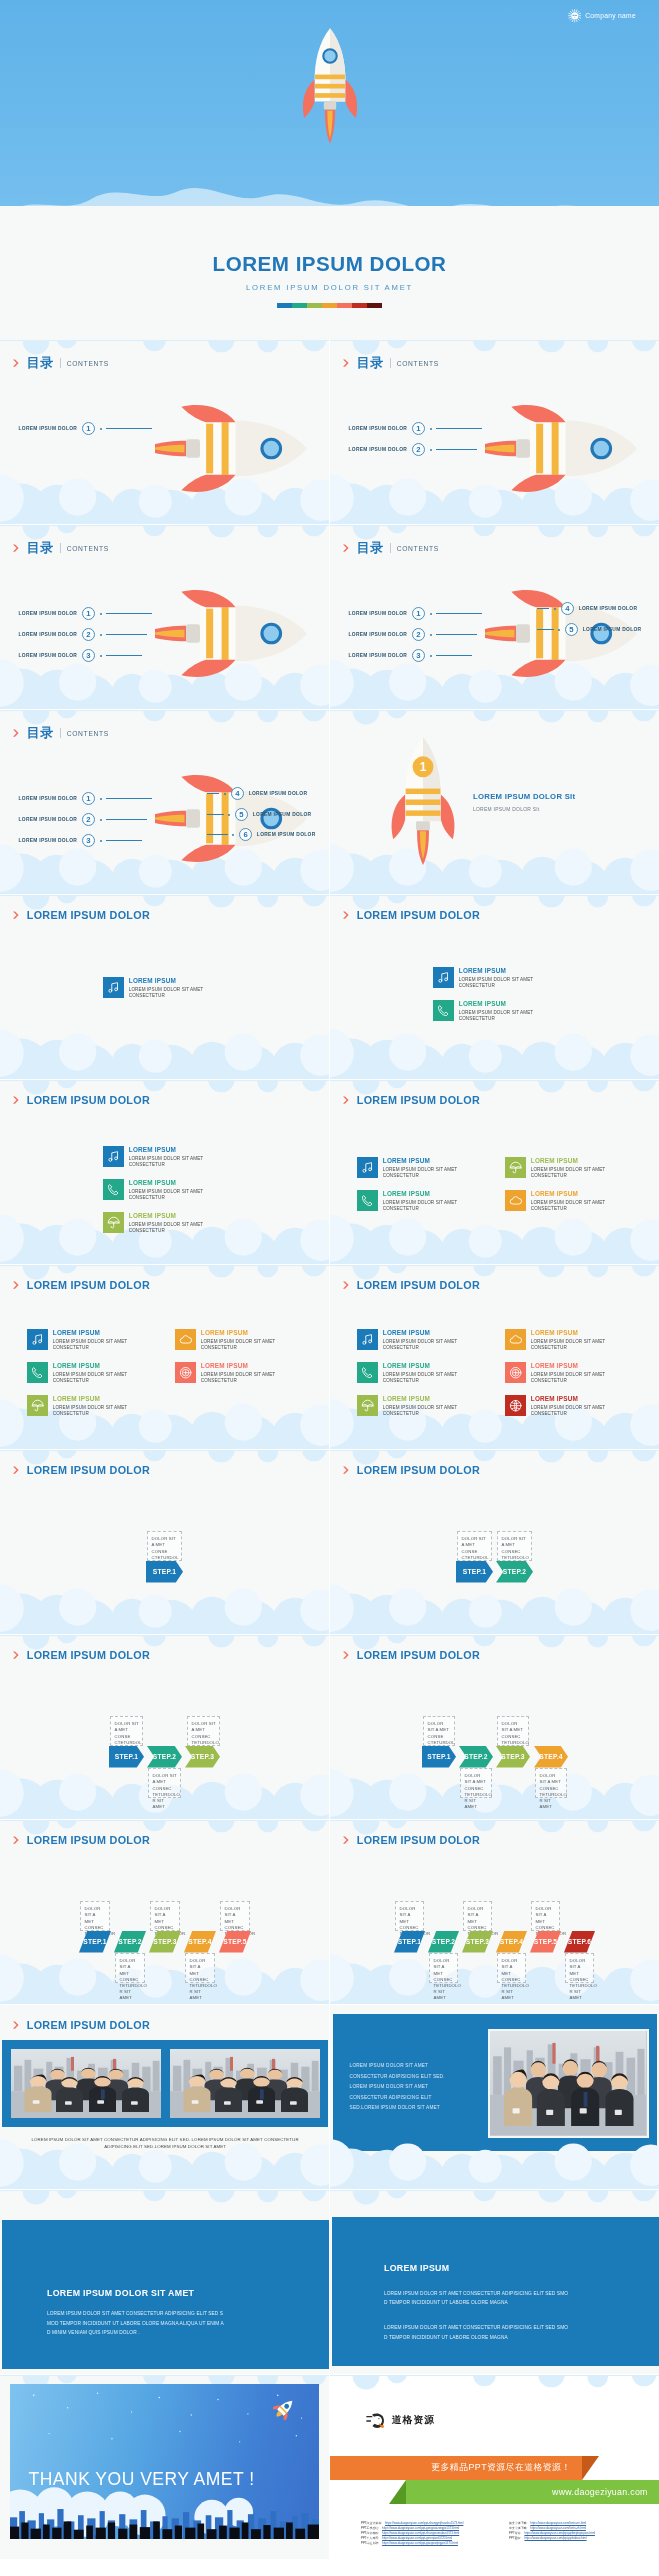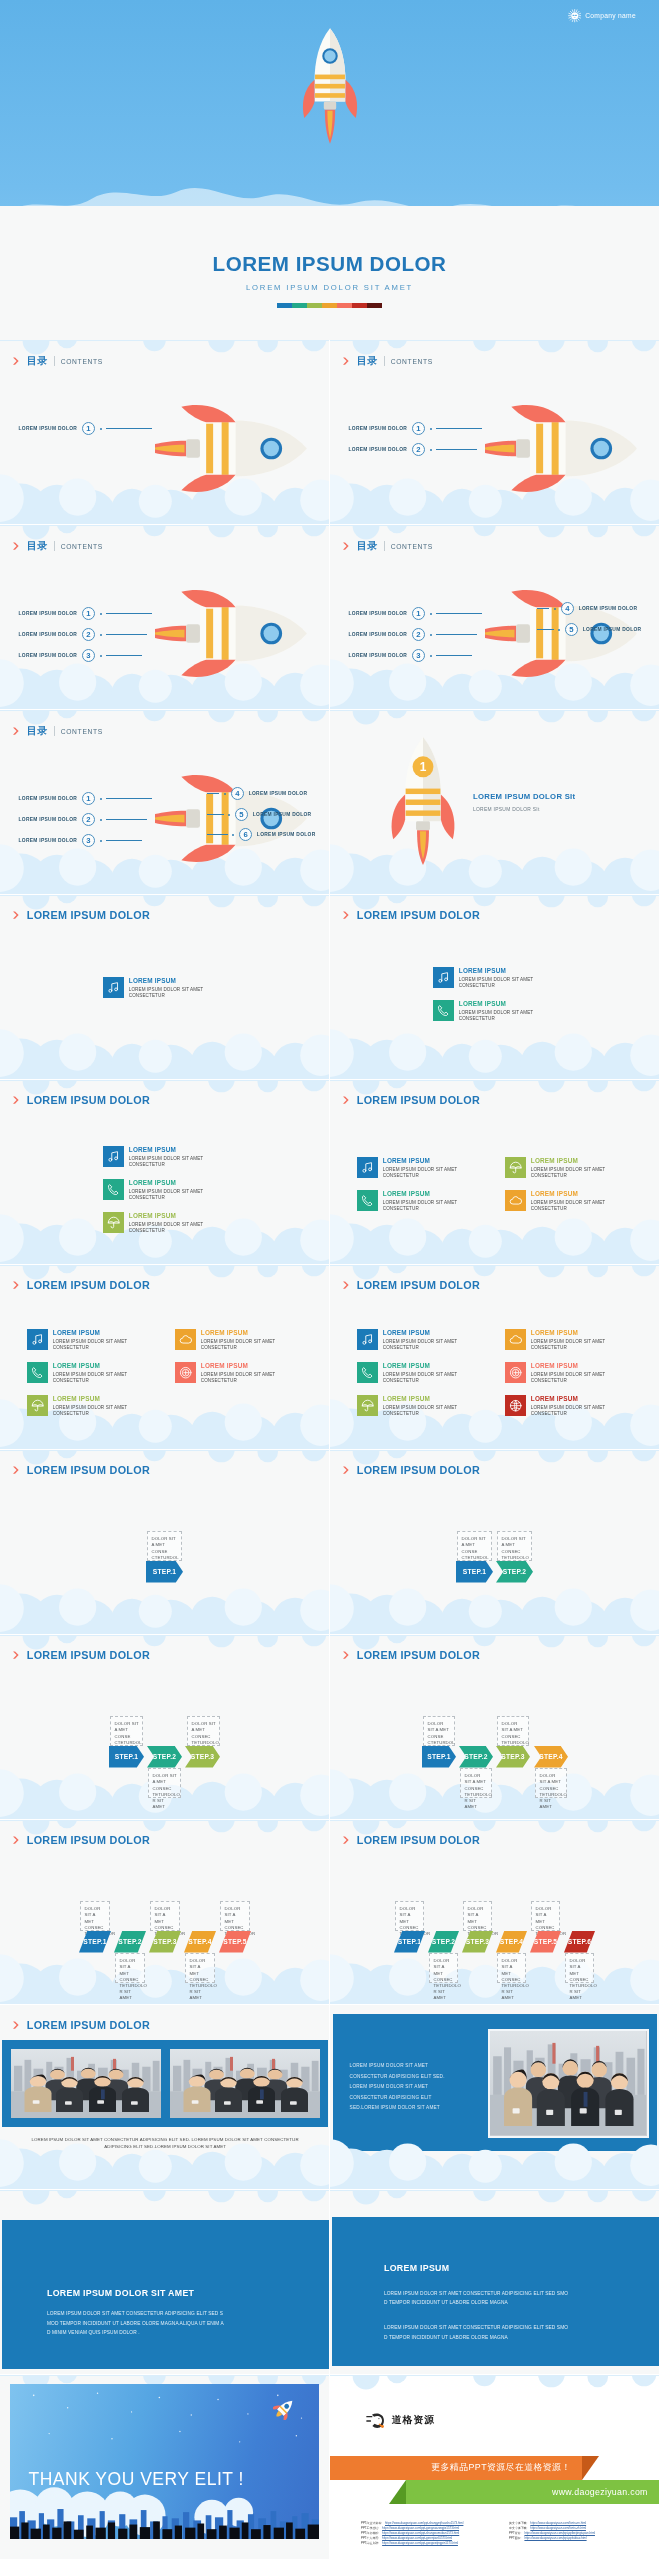--- a/index.html
+++ b/index.html
@@ -31,21 +31,21 @@
   
   .grid { display:grid; grid-template-columns:330px 330px; }
   .slide { position:relative; width:330px; height:185px; background:#f7f8f8; overflow:hidden;
            border-right:0.5px solid #ffffff; border-bottom:0.5px solid #ffffff; }
   .slide .clouds-bg { position:absolute; left:0; right:0; bottom:0; height:88px; }
   .slide .clouds-top { position:absolute; left:0; right:0; top:0; height:20.6px; }
 
   
   .sec-head { position:absolute; left:13.4px; top:14.4px; display:flex; align-items:center; gap:6.2px; z-index:5;}
   .arrow-ico { width:7.2px; height:8.2px; flex:none; }
-  .cn { font-size:10px; color:#2277b8; font-weight:bold; letter-spacing:0.5px;font-family:Liberation Serif, serif;}
+  .cn { font-size:13px; color:#2277b8; font-weight:bold; letter-spacing:0.5px;font-family:Liberation Serif, serif;}
   .divider { width:0.5px; height:9.8px; background:#c5cdd2; }
   .en { font-size:6.7px; color:#4b6b80; letter-spacing:0.7px; }
   .sec-title { font-size:10.8px; color:#2277b8; font-weight:bold; letter-spacing:0.3px;}
 
   
   .toc-item { position:absolute; display:flex; align-items:center; gap:4.6px; z-index:6; }
   .toc-item .lbl { font-size:4.9px; color:#2d5670; font-weight:bold; letter-spacing:0.3px; white-space:nowrap; }
   .toc-num { width:13.4px; height:13.4px; border-radius:50%; border:0.7px solid #4a8fc0; background:#fbfcfc;
              display:flex; align-items:center; justify-content:center; font-size:7.7px; color:#2277b8; font-weight:bold; flex:none;}
   .toc-line { height:0.7px; background:#2f7fb4; }
@@ -1876,21 +1876,21 @@
     <svg viewBox="0 0 60 60" style="position:absolute;right:21.6px;top:11.3px;width:24px;height:24px;">
       <g transform="rotate(45 30 30)">
         <path d="M30 4 C38 14 42 26 42 38 L42 46 L18 46 L18 38 C18 26 22 14 30 4Z" fill="#fdfdfa"></path>
         <circle cx="30" cy="24" r="6" fill="#2277b8"></circle>
         <rect x="18" y="34" width="24" height="4" fill="#f4b63f"></rect>
         <path d="M18 34 C8 40 6 50 8 56 C14 52 17 48 18 44Z" fill="#f4705f"></path>
         <path d="M42 34 C52 40 54 50 52 56 C46 52 43 48 42 44Z" fill="#f4705f"></path>
         <path d="M24 46 C24 54 27 58 30 60 C33 58 36 54 36 46Z" fill="#f4b63f"></path>
       </g>
     </svg>
-    <div class="tytext">THANK YOU VERY ELIT !</div>
+    <div class="tytext">THANK YOU VERY AMET !</div>
   </div>
       </section>
       <section class="slide" style="background: rgb(255, 255, 255);">
         <svg class="clouds-top" viewBox="0 0 640 40" preserveAspectRatio="none">
   <g fill="#dbeefb">
             <circle cx="70" cy="2" r="26"></circle>
             <circle cx="130" cy="-4" r="20"></circle>
   <circle cx="300" cy="0" r="22"></circle>
             <circle cx="430" cy="-2" r="26"></circle>
             <circle cx="520" cy="4" r="20"></circle>

